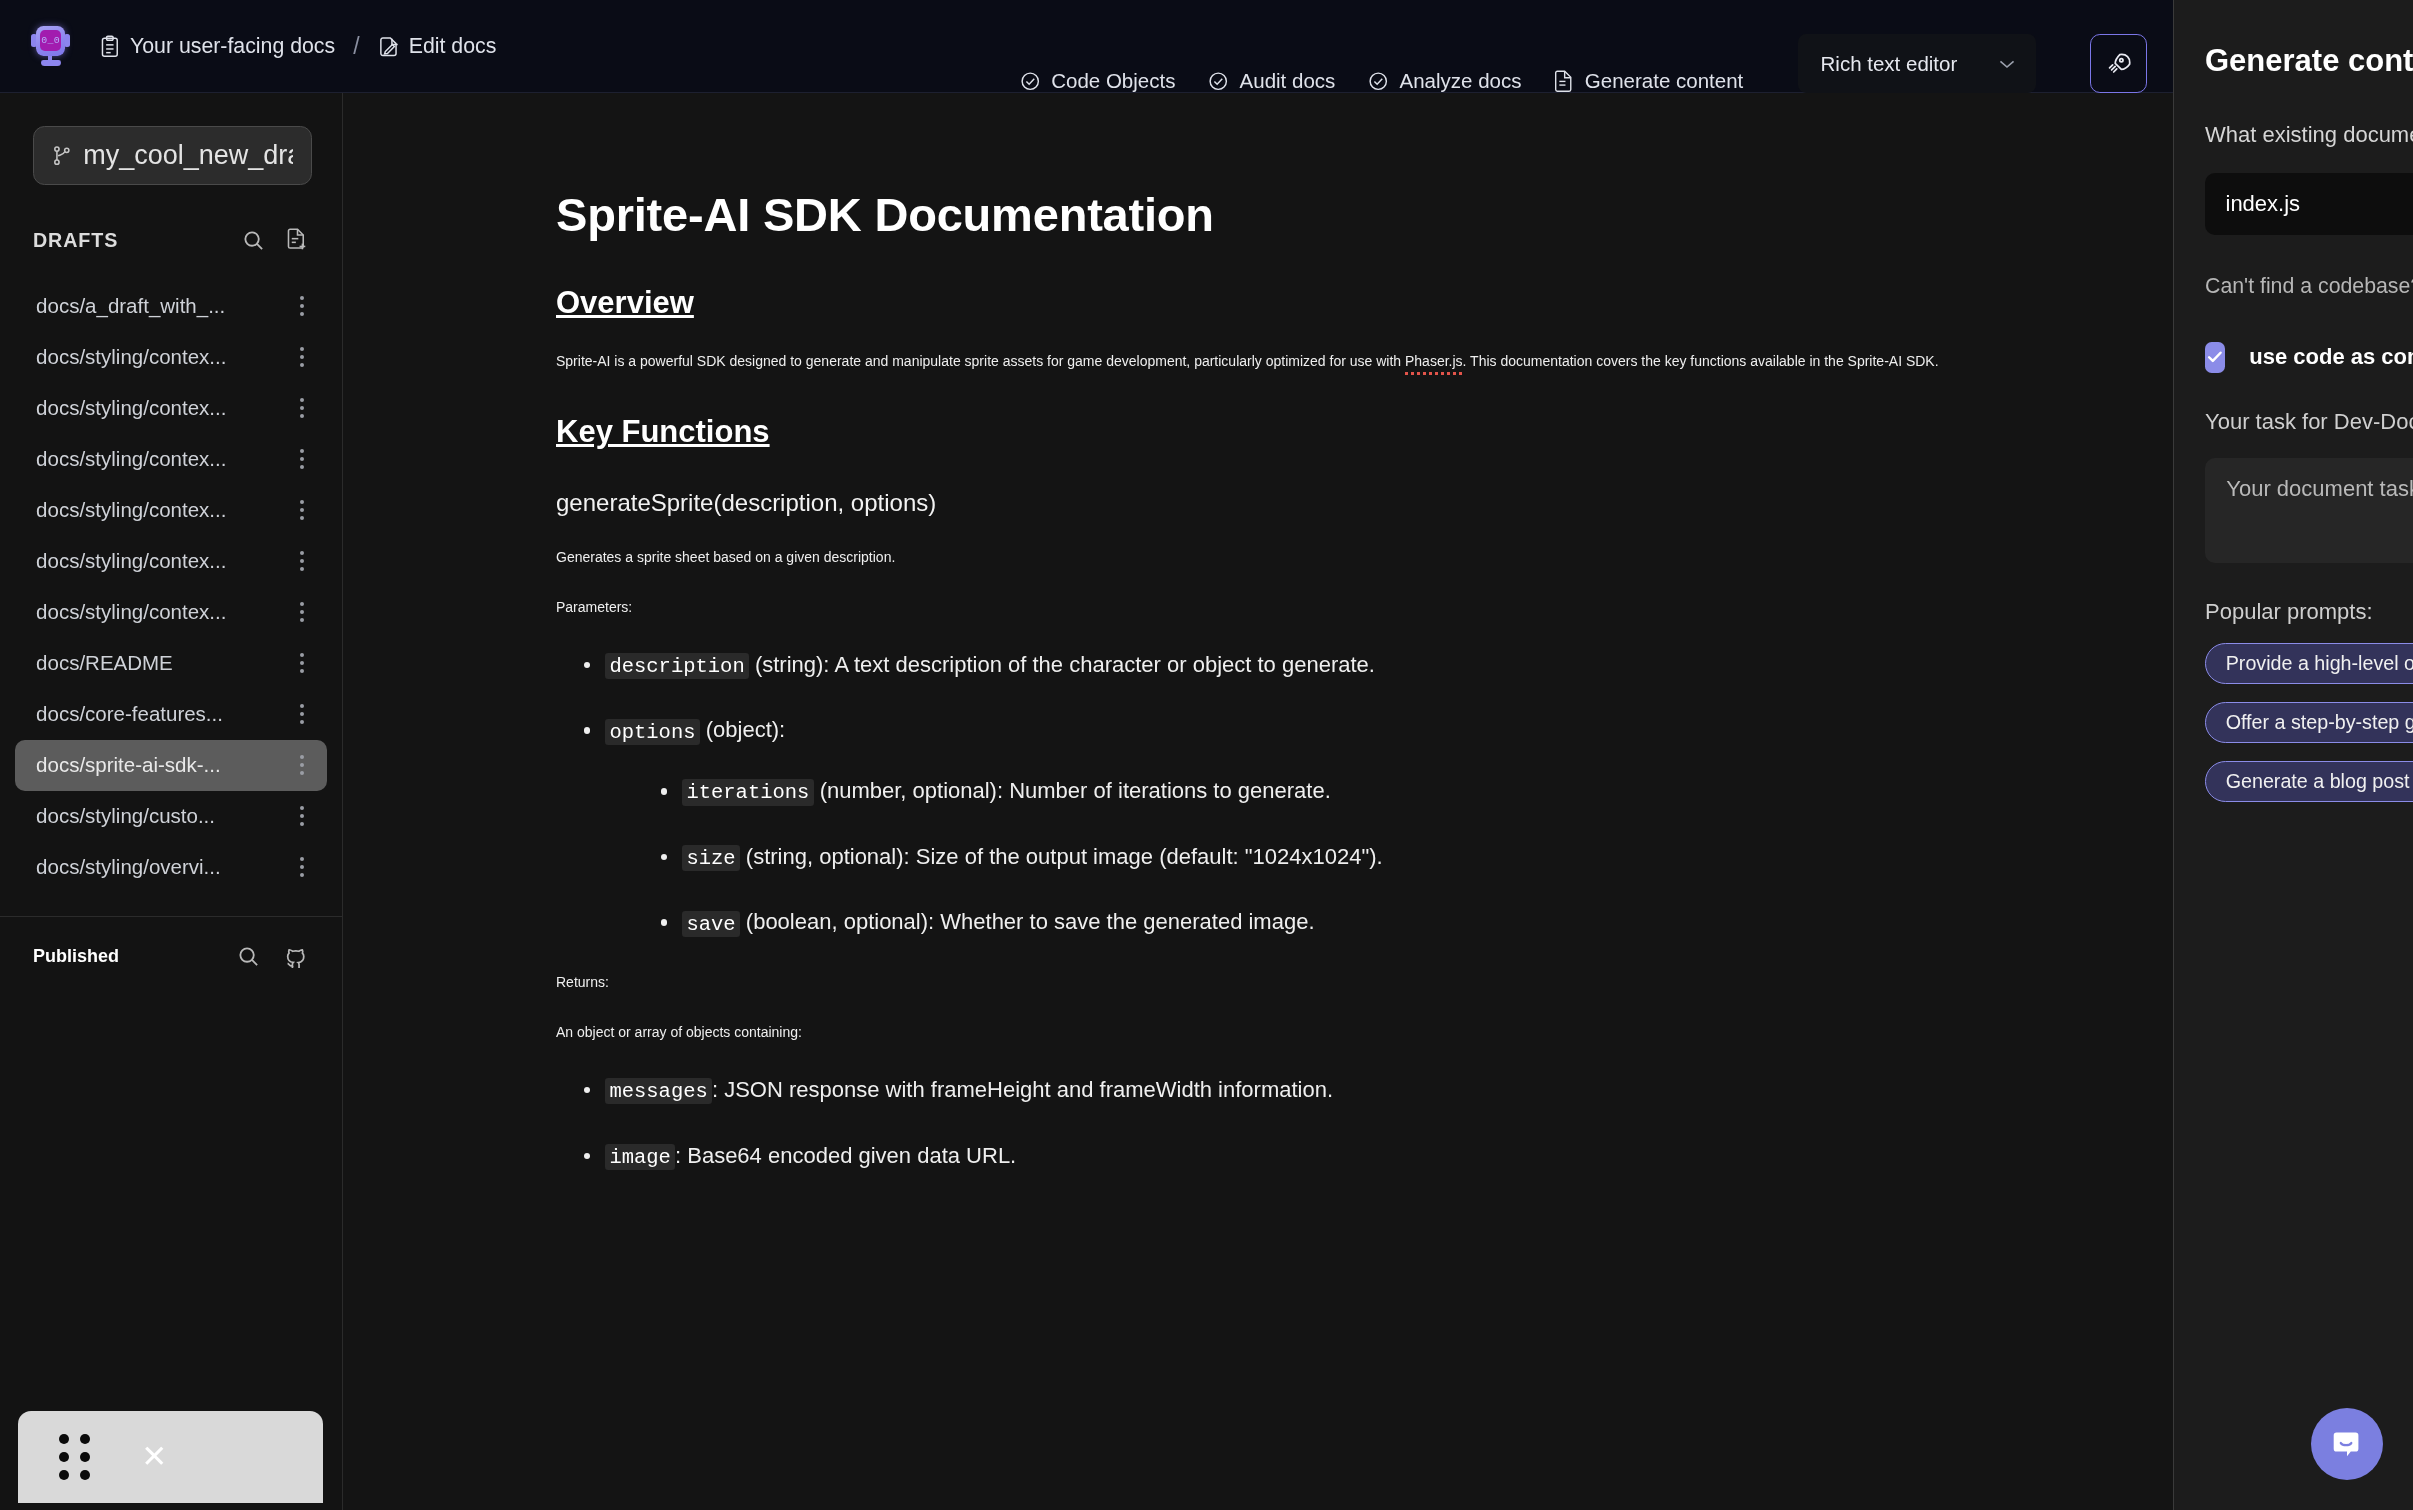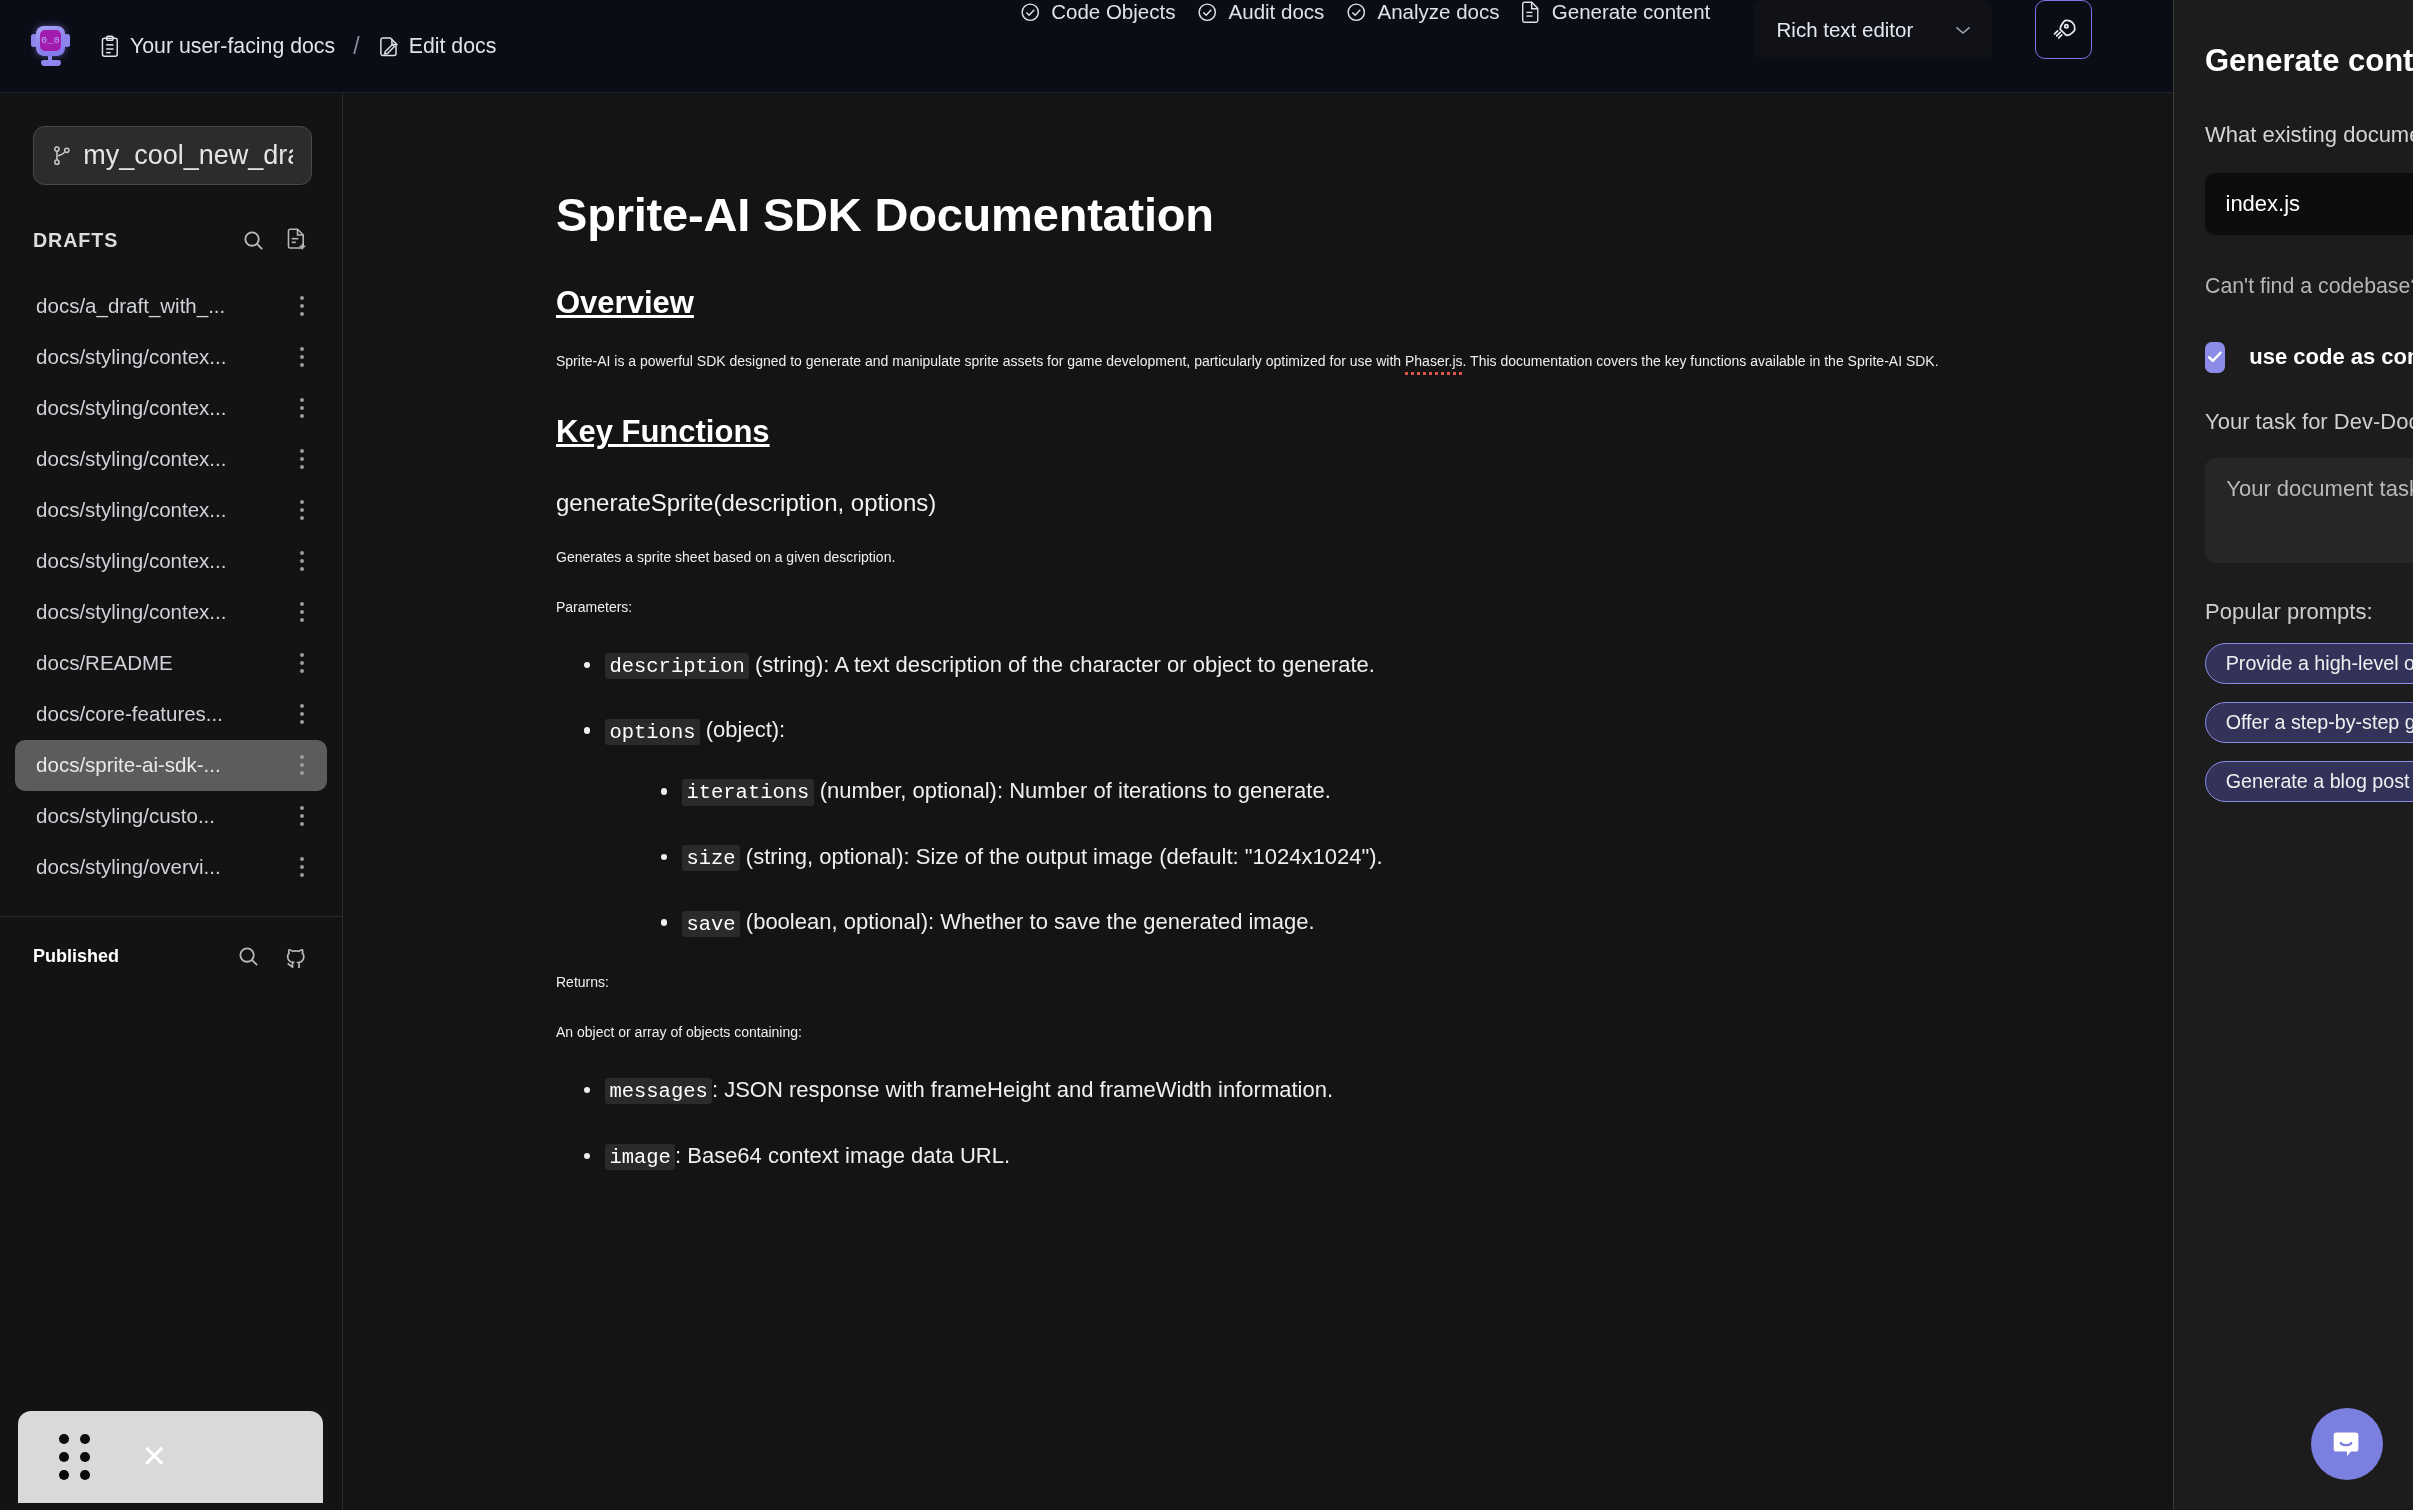--- a/index.html
+++ b/index.html
@@ -51,21 +51,21 @@
   .crumb { display: flex; align-items: center; color: #d6d9e3; }
   .crumb-item {
     display: flex; align-items: center; gap: 10.7px;
     font-size: 21.3px; color: #dfe2ea; cursor: pointer;
   }
   .crumb-sep { margin: 0 18px; color: #8a8fa0; font-size: 23px; }
   .crumb-first { margin-left: 29.6px; }
 
   .nav-center {
     position: absolute; left: 1020px; top: 0; height: 93px;
-    display: flex; align-items: flex-start; gap: 22px;
+    display: flex; align-items: flex-end; gap: 33px;
   }
   .nav-item {
     display: flex; align-items: center; gap: 10.7px;
     font-size: 20.5px; color: #dfe2ea; cursor: pointer; white-space: nowrap;
   }
   .editor-select {
     margin-left: 21.3px; height: 59px; min-width: 238px;
     background: #101217; border-radius: 8.2px;
     display: flex; align-items: center; justify-content: space-between;
     padding: 0 19.7px 0 23px; cursor: pointer;
@@ -504,21 +504,21 @@
       </ul>
 
       <p class="p">Returns:</p>
       <p class="p">An object or array of objects containing:</p>
 
       <ul class="lvl1">
         <li>
           <code>messages</code><span>: JSON response with frameHeight and frameWidth information.</span>
         </li>
         <li>
-          <code>image</code><span>: Base64 context image data URL.</span>
+          <code>image</code><span>: Base64 encoded given data URL.</span>
         </li>
       </ul>
     </div>
   </div>
 
   <div class="panel">
     <h2>Generate content</h2>
     <div class="lbl">What existing documentation do you want to use?</div>
     <div class="field">index.js</div>
     <div class="hint">Can't find a codebase?</div>

